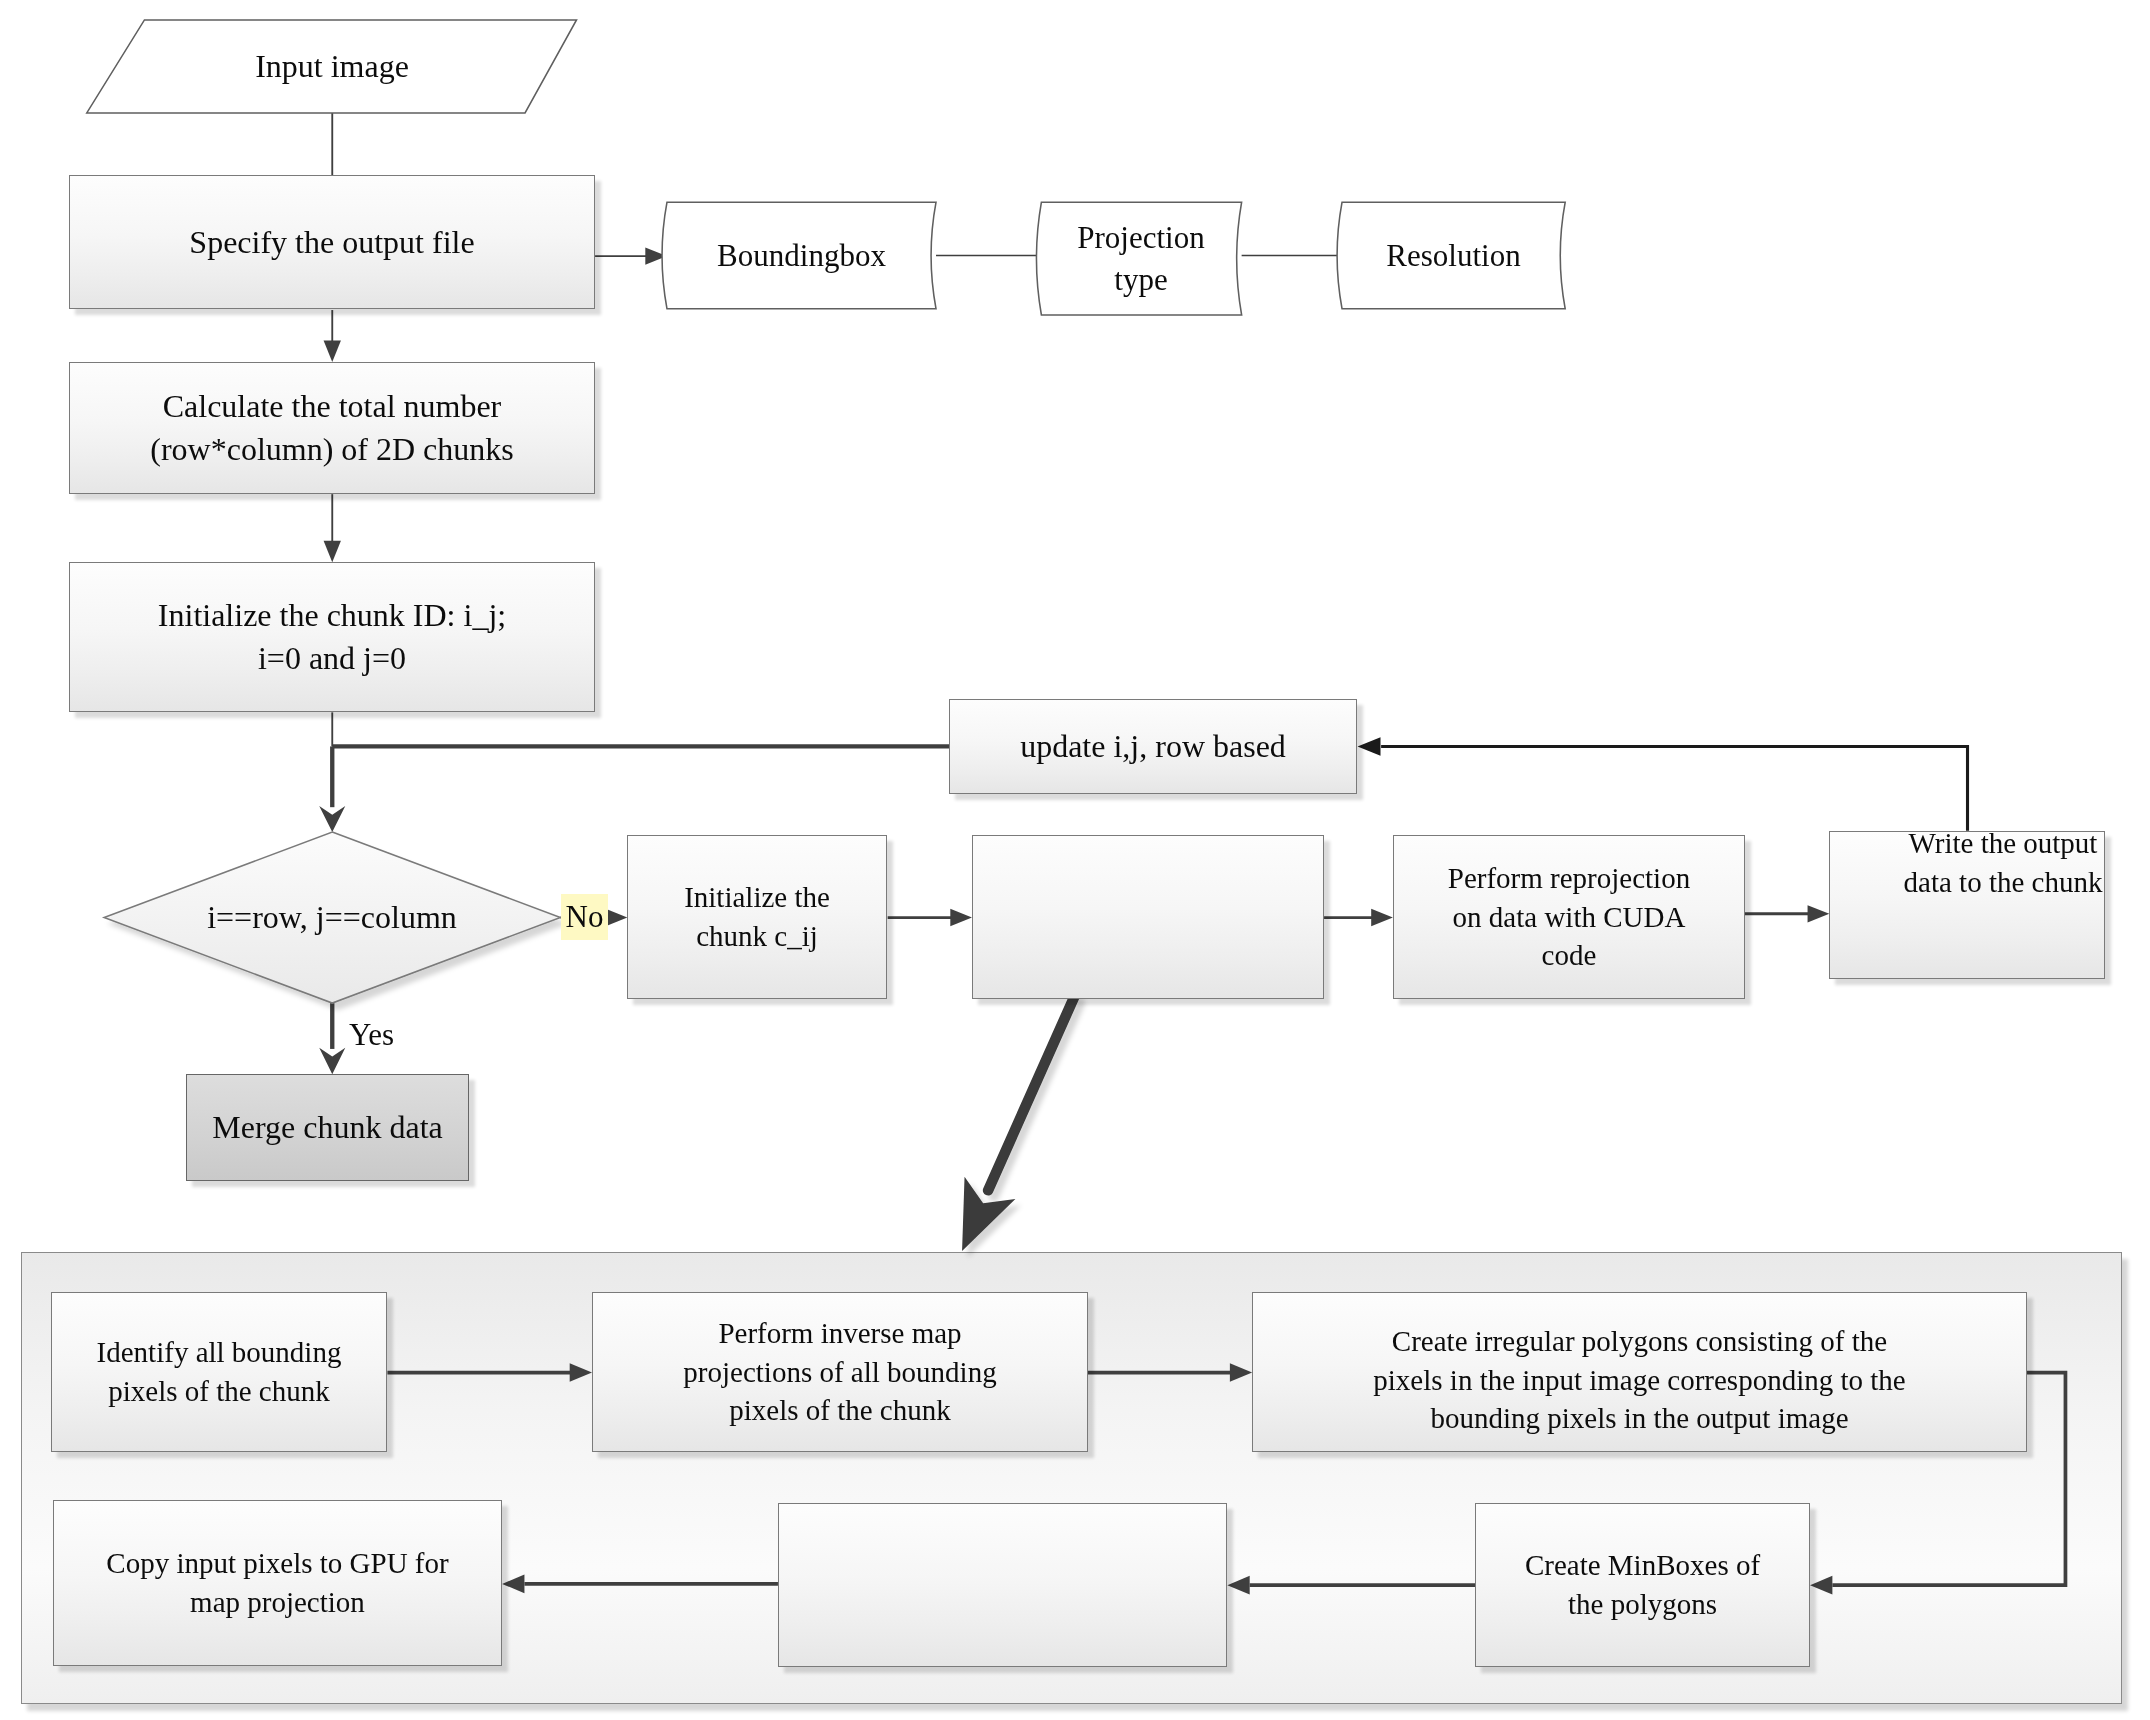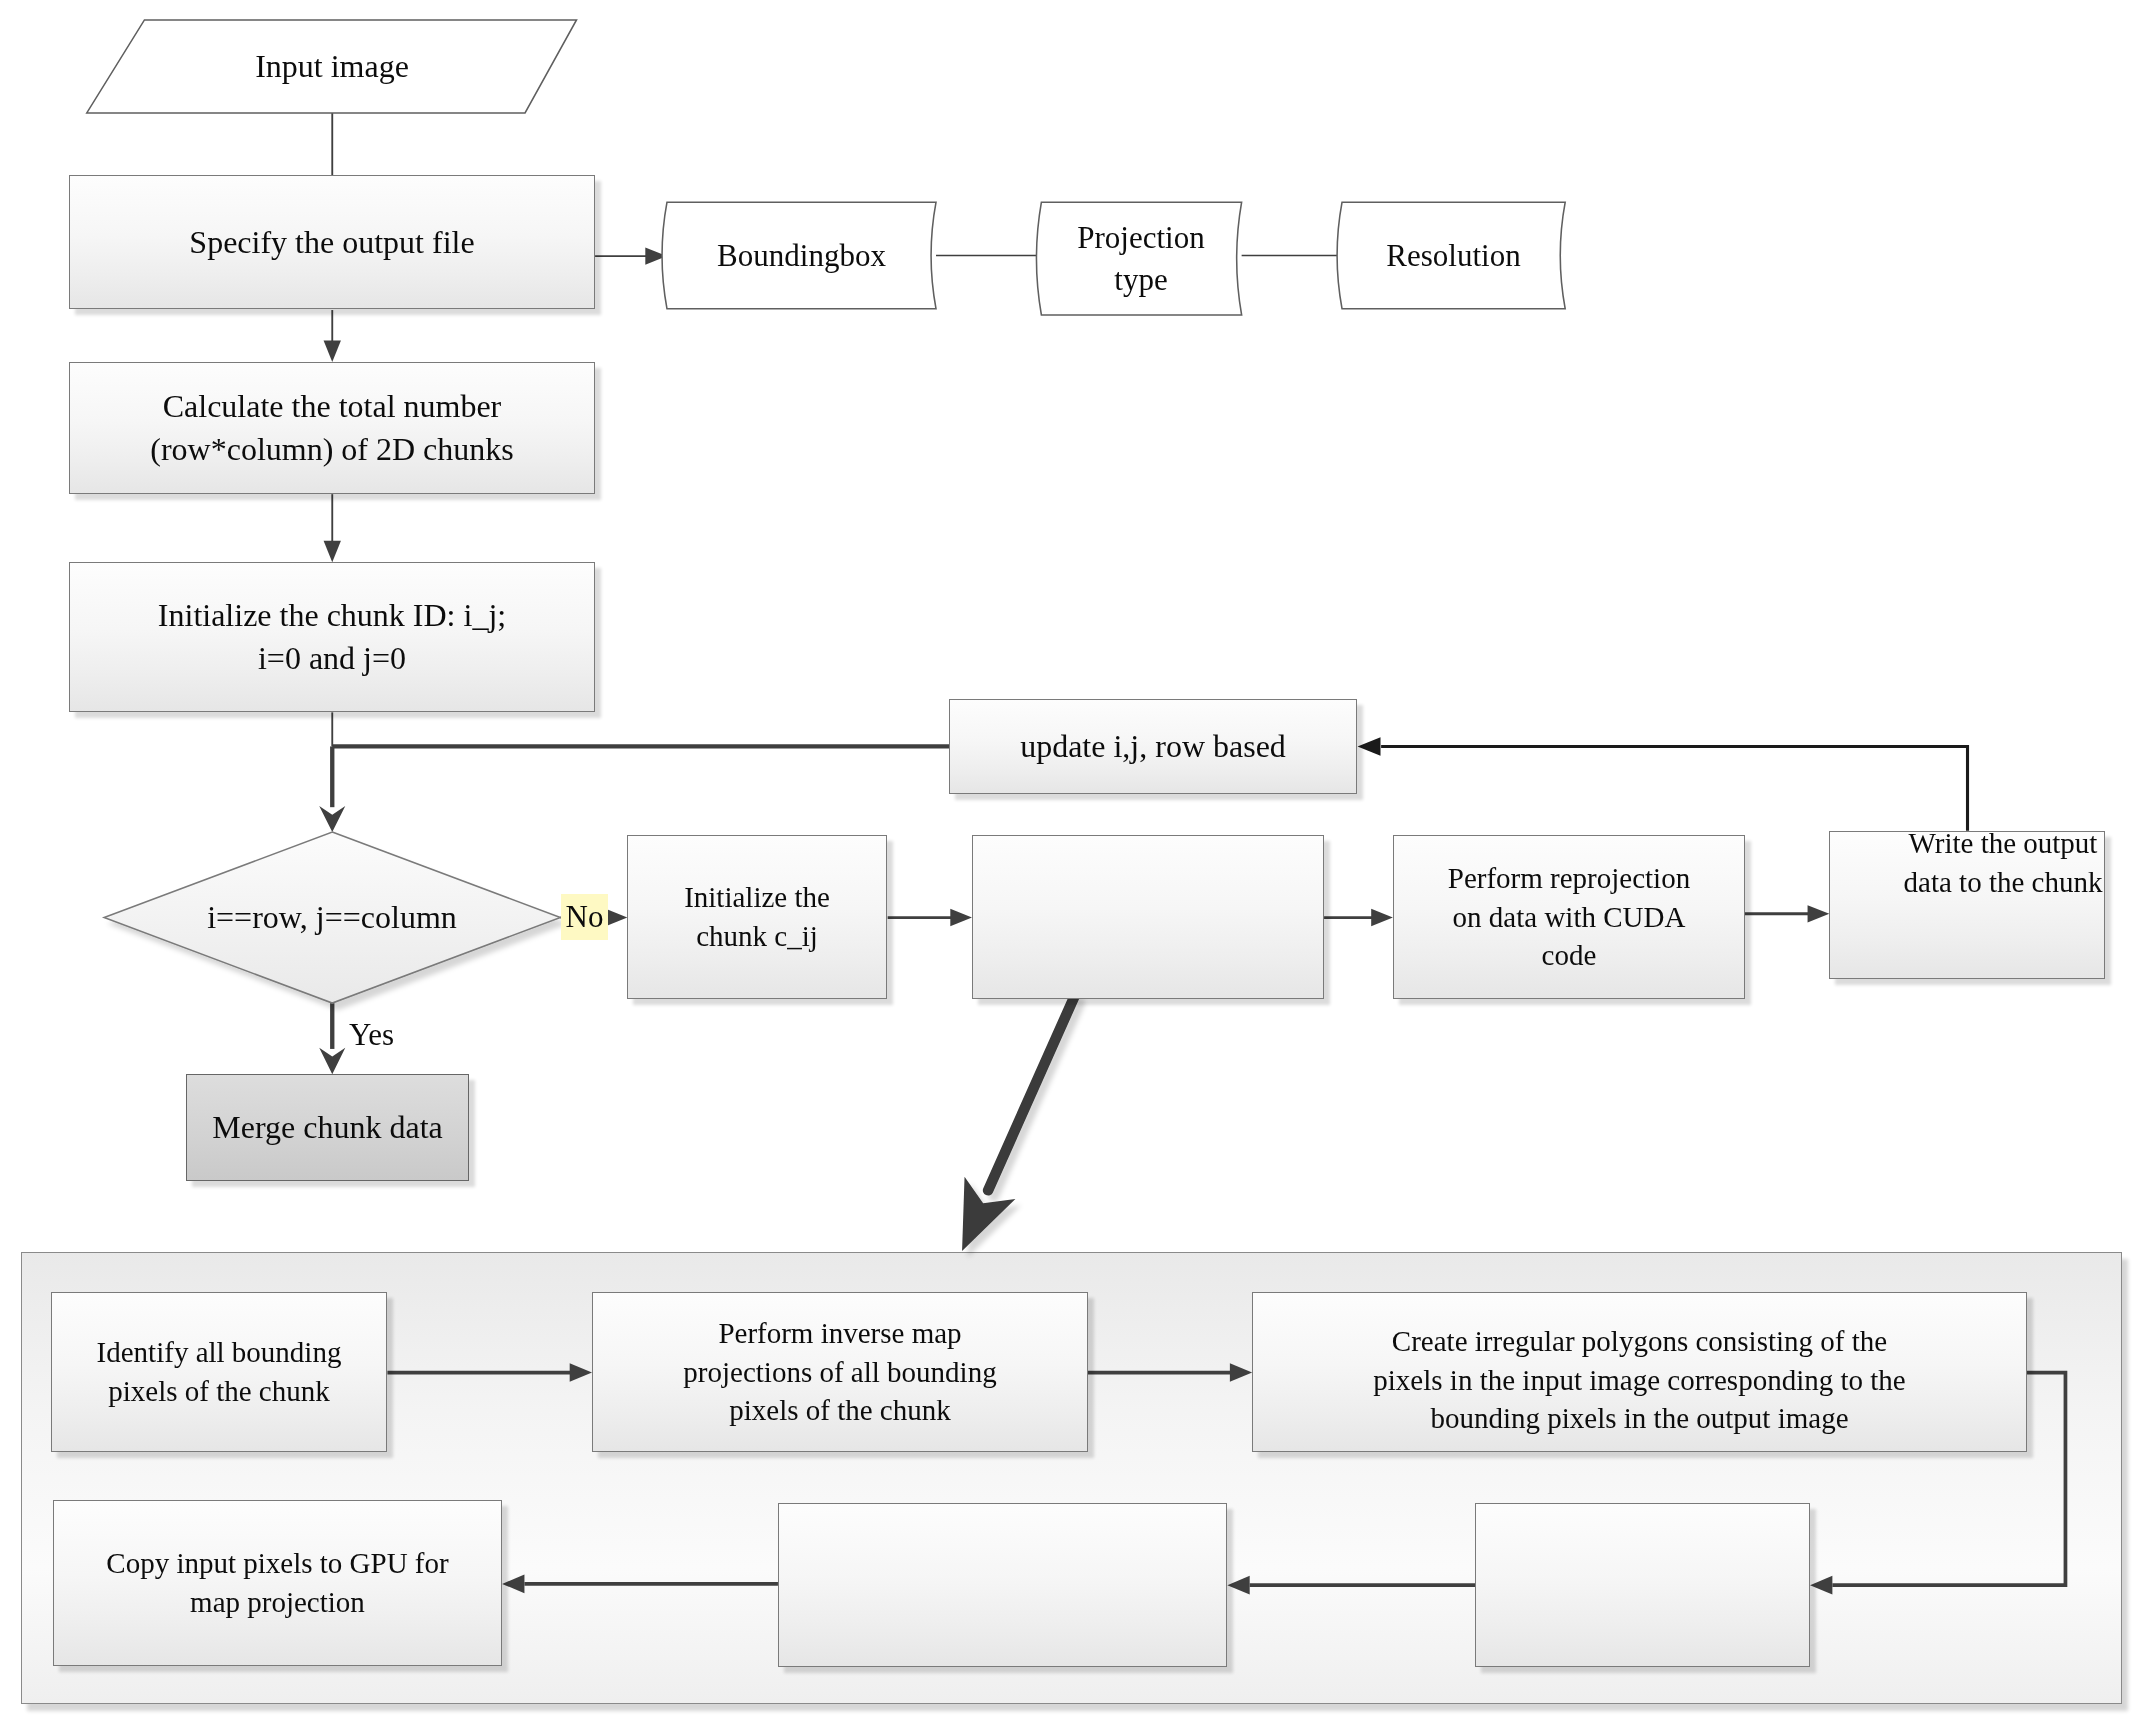--- a/index.html
+++ b/index.html
@@ -137,15 +137,17 @@
   <div class="lbl t47" style="left:51px;top:1292px;width:336px;height:160px;">Identify all bounding
 pixels of the chunk</div>
   <div class="lbl t47" style="left:592px;top:1292px;width:496px;height:160px;">Perform inverse map
 projections of all bounding
 pixels of the chunk</div>
   <div class="lbl t47" style="left:1252px;top:1292px;width:775px;height:160px;margin-top:8px;">Create irregular polygons consisting of the
 pixels in the input image corresponding to the
 bounding pixels in the output image</div>
   <div class="lbl t47" style="left:53px;top:1500px;width:449px;height:166px;">Copy input pixels to GPU for
 map projection</div>
+  <div class="lbl t47" style="left:1475px;top:1503px;width:335px;height:164px;">Create MinBoxes of
+the polygons</div>
 
 </div>
 
 
 </body></html>

